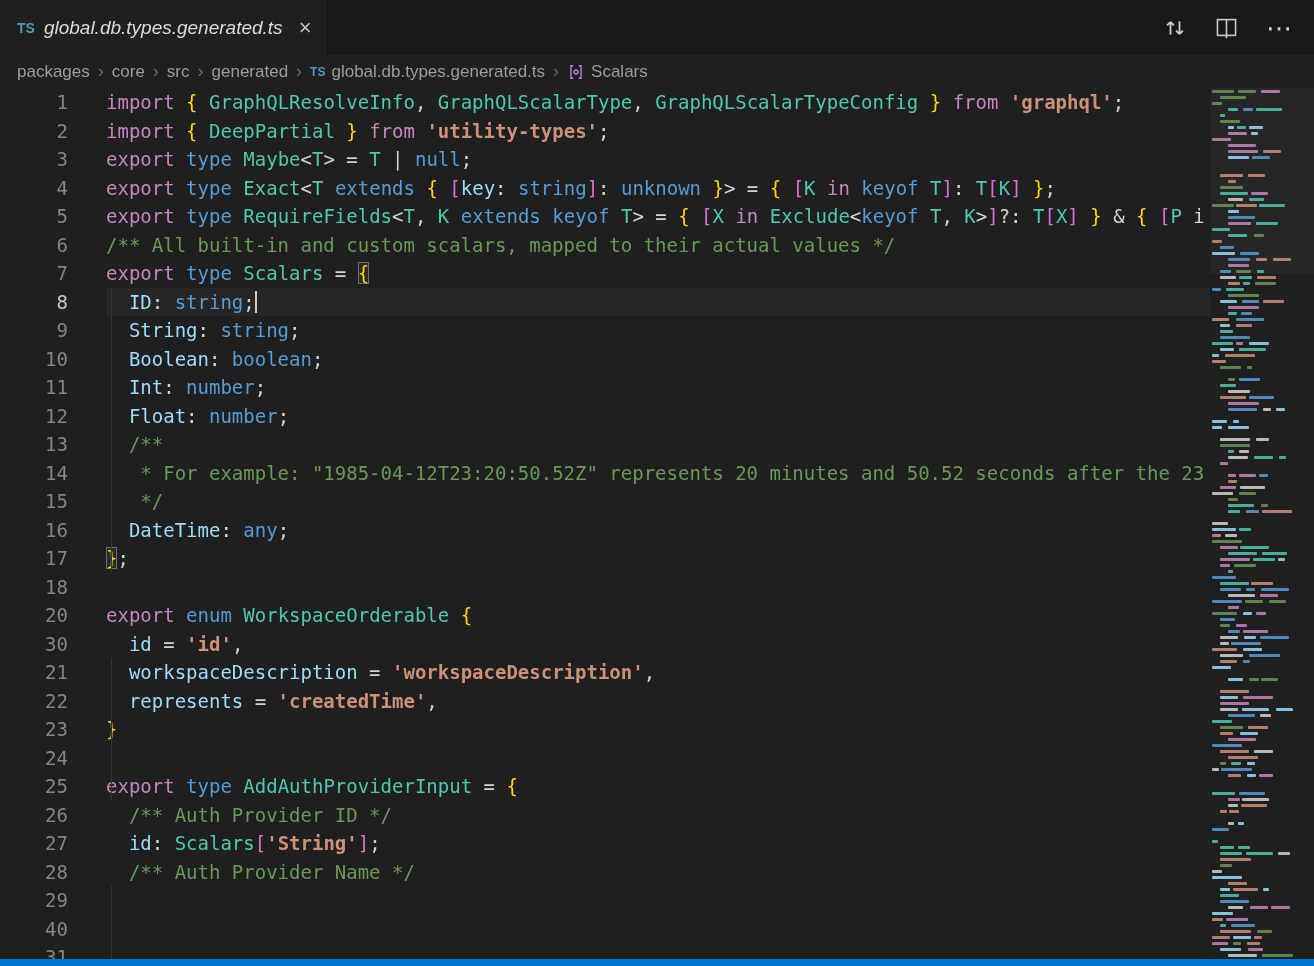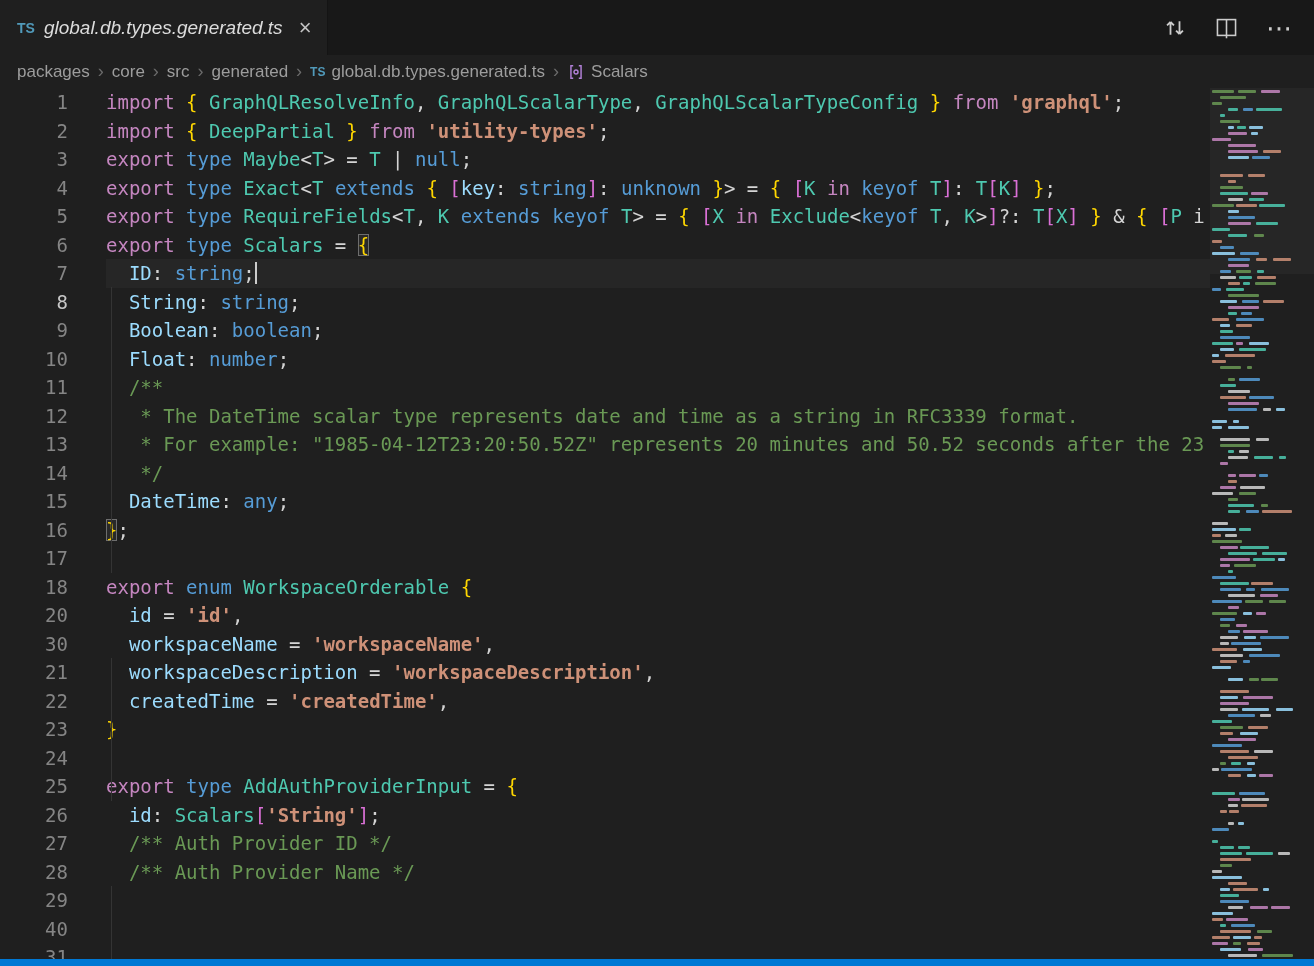--- a/index.html
+++ b/index.html
@@ -141,42 +141,42 @@
     <div class="code">
       <div class="guide" style="top:199px;height:286px;"></div>
       <div class="guide" style="top:570px;height:143px;"></div>
       <div class="guide" style="top:798px;height:75px;"></div>
       <div id="code-lines">
           <div class="line"><span class="tok-kw">import</span><span class="tok-d"> </span><span class="tok-b1">{</span><span class="tok-d"> </span><span class="tok-ty">GraphQLResolveInfo</span><span class="tok-d">, </span><span class="tok-ty">GraphQLScalarType</span><span class="tok-d">, </span><span class="tok-ty">GraphQLScalarTypeConfig</span><span class="tok-d"> </span><span class="tok-b1">}</span><span class="tok-d"> </span><span class="tok-kw">from</span><span class="tok-d"> </span><span class="tok-s">'graphql'</span><span class="tok-d">;</span></div>
           <div class="line"><span class="tok-kw">import</span><span class="tok-d"> </span><span class="tok-b1">{</span><span class="tok-d"> </span><span class="tok-ty">DeepPartial</span><span class="tok-d"> </span><span class="tok-b1">}</span><span class="tok-d"> </span><span class="tok-kw">from</span><span class="tok-d"> </span><span class="tok-s">'utility-types'</span><span class="tok-d">;</span></div>
           <div class="line"><span class="tok-kw">export</span><span class="tok-d"> </span><span class="tok-t">type</span><span class="tok-d"> </span><span class="tok-ty">Maybe</span><span class="tok-d">&lt;</span><span class="tok-ty">T</span><span class="tok-d">&gt; = </span><span class="tok-ty">T</span><span class="tok-d"> | </span><span class="tok-t">null</span><span class="tok-d">;</span></div>
           <div class="line"><span class="tok-kw">export</span><span class="tok-d"> </span><span class="tok-t">type</span><span class="tok-d"> </span><span class="tok-ty">Exact</span><span class="tok-d">&lt;</span><span class="tok-ty">T</span><span class="tok-d"> </span><span class="tok-t">extends</span><span class="tok-d"> </span><span class="tok-b1">{</span><span class="tok-d"> </span><span class="tok-b2">[</span><span class="tok-v">key</span><span class="tok-d">: </span><span class="tok-t">string</span><span class="tok-b2">]</span><span class="tok-d">: </span><span class="tok-t">unknown</span><span class="tok-d"> </span><span class="tok-b1">}</span><span class="tok-d">&gt; = </span><span class="tok-b1">{</span><span class="tok-d"> </span><span class="tok-b2">[</span><span class="tok-ty">K</span><span class="tok-d"> </span><span class="tok-kw">in</span><span class="tok-d"> </span><span class="tok-t">keyof</span><span class="tok-d"> </span><span class="tok-ty">T</span><span class="tok-b2">]</span><span class="tok-d">: </span><span class="tok-ty">T</span><span class="tok-b2">[</span><span class="tok-ty">K</span><span class="tok-b2">]</span><span class="tok-d"> </span><span class="tok-b1">}</span><span class="tok-d">;</span></div>
           <div class="line"><span class="tok-kw">export</span><span class="tok-d"> </span><span class="tok-t">type</span><span class="tok-d"> </span><span class="tok-ty">RequireFields</span><span class="tok-d">&lt;</span><span class="tok-ty">T</span><span class="tok-d">, </span><span class="tok-ty">K</span><span class="tok-d"> </span><span class="tok-t">extends</span><span class="tok-d"> </span><span class="tok-t">keyof</span><span class="tok-d"> </span><span class="tok-ty">T</span><span class="tok-d">&gt; = </span><span class="tok-b1">{</span><span class="tok-d"> </span><span class="tok-b2">[</span><span class="tok-ty">X</span><span class="tok-d"> </span><span class="tok-kw">in</span><span class="tok-d"> </span><span class="tok-ty">Exclude</span><span class="tok-d">&lt;</span><span class="tok-t">keyof</span><span class="tok-d"> </span><span class="tok-ty">T</span><span class="tok-d">, </span><span class="tok-ty">K</span><span class="tok-d">&gt;</span><span class="tok-b2">]</span><span class="tok-d">?: </span><span class="tok-ty">T</span><span class="tok-b2">[</span><span class="tok-ty">X</span><span class="tok-b2">]</span><span class="tok-d"> </span><span class="tok-b1">}</span><span class="tok-d"> &amp; </span><span class="tok-b1">{</span><span class="tok-d"> </span><span class="tok-b2">[</span><span class="tok-ty">P</span><span class="tok-d"> i</span></div>
+          <div class="line"><span class="tok-c">/** All built-in and custom scalars, mapped to their actual values */</span></div>
           <div class="line"><span class="tok-kw">export</span><span class="tok-d"> </span><span class="tok-t">type</span><span class="tok-d"> </span><span class="tok-ty">Scalars</span><span class="tok-d"> = </span><span class="tok-b1m">{</span></div>
           <div class="line active"><span class="tok-d">  </span><span class="tok-v">ID</span><span class="tok-d">: </span><span class="tok-t">string</span><span class="tok-d">;</span><span class="cursor"></span></div>
           <div class="line"><span class="tok-d">  </span><span class="tok-v">String</span><span class="tok-d">: </span><span class="tok-t">string</span><span class="tok-d">;</span></div>
           <div class="line"><span class="tok-d">  </span><span class="tok-v">Boolean</span><span class="tok-d">: </span><span class="tok-t">boolean</span><span class="tok-d">;</span></div>
+          <div class="line"><span class="tok-d">  </span><span class="tok-v">Int</span><span class="tok-d">: </span><span class="tok-t">number</span><span class="tok-d">;</span></div>
           <div class="line"><span class="tok-d">  </span><span class="tok-v">Float</span><span class="tok-d">: </span><span class="tok-t">number</span><span class="tok-d">;</span></div>
           <div class="line"><span class="tok-d">  </span><span class="tok-c">/**</span></div>
-          <div class="line"><span class="tok-d">  </span><span class="tok-c"> * The DateTime scalar type represents date and time as a string in RFC3339 format.</span></div>
           <div class="line"><span class="tok-d">  </span><span class="tok-c"> * For example: "1985-04-12T23:20:50.52Z" represents 20 minutes and 50.52 seconds after the 23</span></div>
           <div class="line"><span class="tok-d">  </span><span class="tok-c"> */</span></div>
           <div class="line"><span class="tok-d">  </span><span class="tok-v">DateTime</span><span class="tok-d">: </span><span class="tok-t">any</span><span class="tok-d">;</span></div>
           <div class="line"><span class="tok-b1m">}</span><span class="tok-d">;</span></div>
           <div class="line"></div>
           <div class="line"><span class="tok-kw">export</span><span class="tok-d"> </span><span class="tok-t">enum</span><span class="tok-d"> </span><span class="tok-ty">WorkspaceOrderable</span><span class="tok-d"> </span><span class="tok-b1">{</span></div>
           <div class="line"><span class="tok-d">  </span><span class="tok-v">id</span><span class="tok-d"> = </span><span class="tok-s">'id'</span><span class="tok-d">,</span></div>
-          <div class="line"><span class="tok-d">  </span><span class="tok-v">workspaceName</span><span class="tok-d"> = </span><span class="tok-s">'workspaceName'</span><span class="tok-d">,</span></div>
           <div class="line"><span class="tok-d">  </span><span class="tok-v">workspaceDescription</span><span class="tok-d"> = </span><span class="tok-s">'workspaceDescription'</span><span class="tok-d">,</span></div>
-          <div class="line"><span class="tok-d">  </span><span class="tok-v">createdTime</span><span class="tok-d"> = </span><span class="tok-s">'createdTime'</span><span class="tok-d">,</span></div>
+          <div class="line"><span class="tok-d">  </span><span class="tok-v">represents</span><span class="tok-d"> = </span><span class="tok-s">'createdTime'</span><span class="tok-d">,</span></div>
           <div class="line"><span class="tok-b1">}</span></div>
           <div class="line"></div>
           <div class="line"><span class="tok-kw">export</span><span class="tok-d"> </span><span class="tok-t">type</span><span class="tok-d"> </span><span class="tok-ty">AddAuthProviderInput</span><span class="tok-d"> = </span><span class="tok-b1">{</span></div>
+          <div class="line"><span class="tok-d">  </span><span class="tok-c">/** Auth Provider ID */</span></div>
           <div class="line"><span class="tok-d">  </span><span class="tok-v">id</span><span class="tok-d">: </span><span class="tok-ty">Scalars</span><span class="tok-b2">[</span><span class="tok-s">'String'</span><span class="tok-b2">]</span><span class="tok-d">;</span></div>
-          <div class="line"><span class="tok-d">  </span><span class="tok-c">/** Auth Provider ID */</span></div>
           <div class="line"><span class="tok-d">  </span><span class="tok-c">/** Auth Provider Name */</span></div>
         </div>
     </div>
     <div class="minimap">
       <div class="minimap-slider"></div>
       <div id="minimap-content">
           <div class="mm" style="left: 2px; top: 2px; width: 21.7375px; background: rgb(106, 153, 85);"></div>
           <div class="mm" style="left: 27.6427px; top: 2px; width: 18.6906px; background: rgb(106, 153, 85);"></div>
           <div class="mm" style="left: 51.0534px; top: 2px; width: 19.1342px; background: rgb(197, 134, 192);"></div>
           <div class="mm" style="left: 10px; top: 8px; width: 25.7516px; background: rgb(106, 153, 85);"></div>

